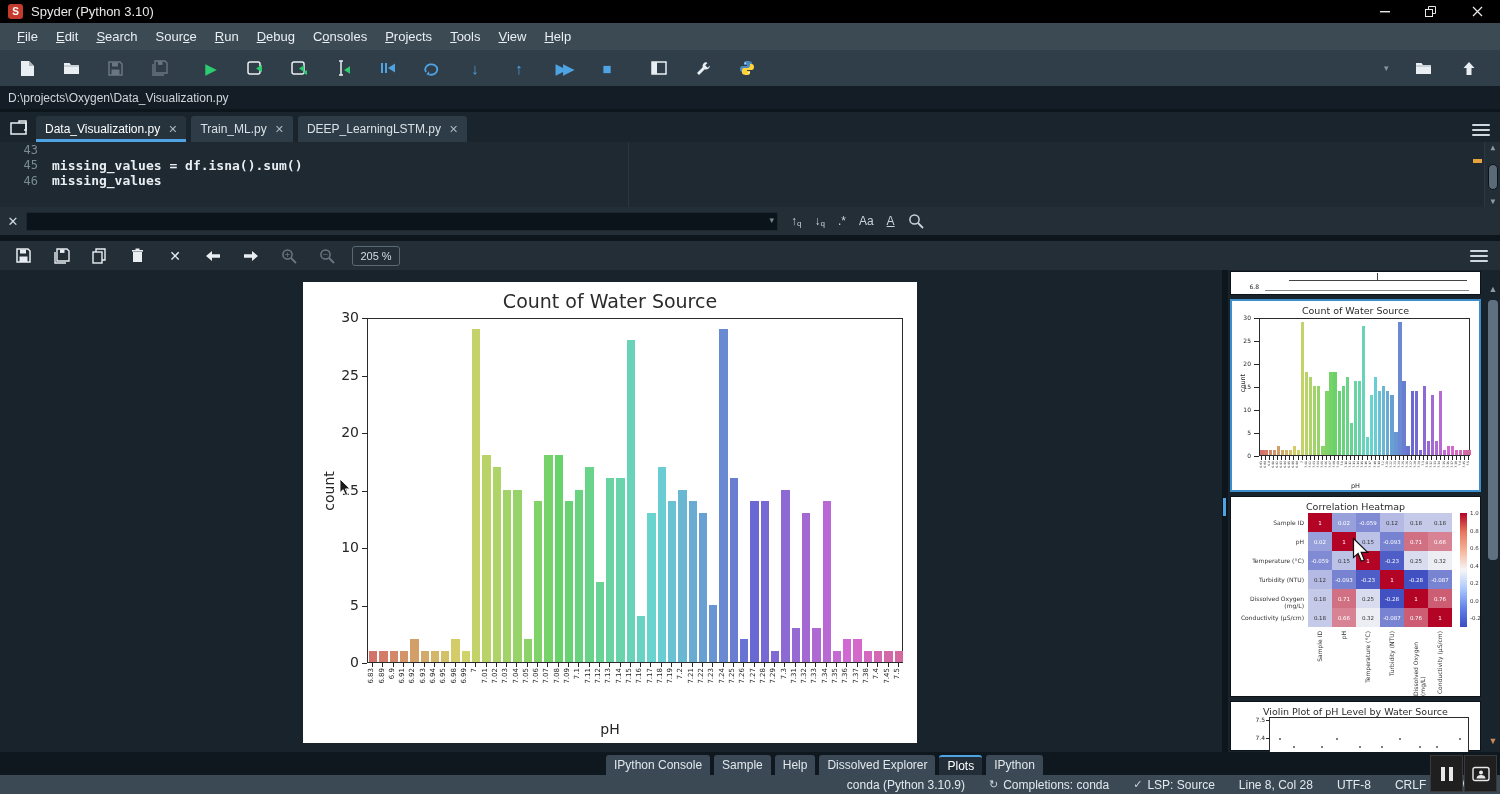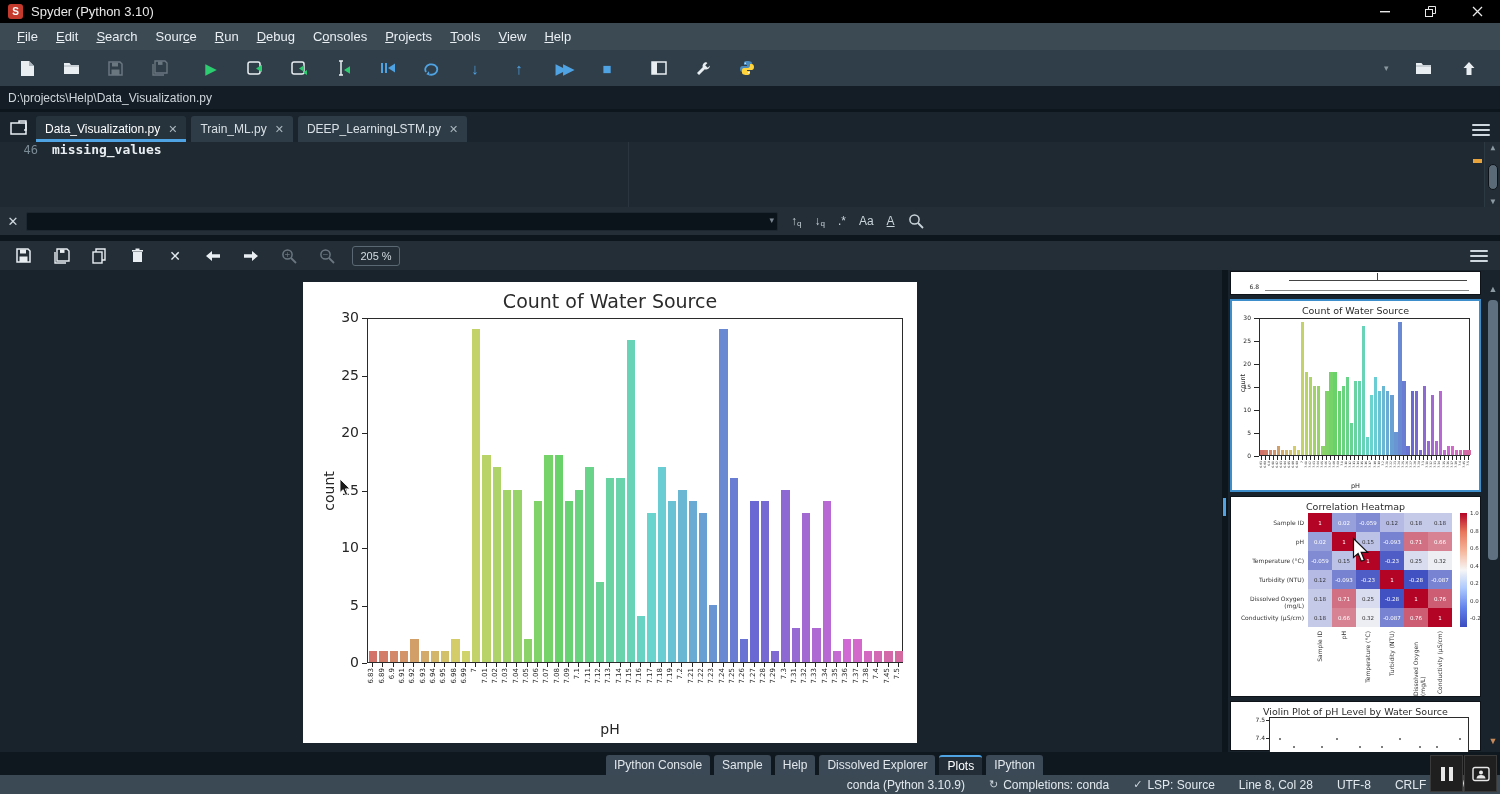--- a/index.html
+++ b/index.html
@@ -267,21 +267,21 @@
         </svg>
       </div>
     <div class="tbtn" style="margin-left:12px;margin-right:14px">
         <svg width="14" height="15" viewBox="0 0 14 15">
           <path d="M7 1l5.5 6H9.5v7h-5V7H1.5z" fill="#e9eef2"></path>
         </svg>
       </div>
   </div>
 </div>
 
-<div id="pathbar">D:\projects\Help\Data_Visualization.py</div>
+<div id="pathbar">D:\projects\Oxygen\Data_Visualization.py</div>
 <div id="spacer1"></div>
 
 <div id="tabbar">
   <div class="browse-tabs">
       <svg width="17" height="15" viewBox="0 0 17 15">
         <rect x="1" y="3" width="15" height="11" fill="none" stroke="#e9eef2" stroke-width="1.5"></rect>
         <path d="M9 3V1h7v9h-2" fill="none" stroke="#e9eef2" stroke-width="1.5"></path>
       </svg>
     </div>
   <div id="etabs" style="display:flex;align-items:flex-end">
@@ -302,20 +302,28 @@
       <div class="hamb">
         <i></i>
         <i></i>
         <i></i>
       </div>
     </div>
 </div>
 
 <div id="editor">
   <div id="elines">
+      <div class="eline">
+        <span class="lnum">43</span>
+        <span class="code"></span>
+      </div>
+      <div class="eline">
+        <span class="lnum">45</span>
+        <span class="code">missing_values = df.isna().sum()</span>
+      </div>
       <div class="eline">
         <span class="lnum">46</span>
         <span class="code">missing_values</span>
       </div>
     </div>
   <div id="ruler"></div>
   <div id="ed-mark"></div>
   <div id="ed-scroll">
     <div class="ar" style="top:1px">▲</div>
     <div class="thumb"></div>

